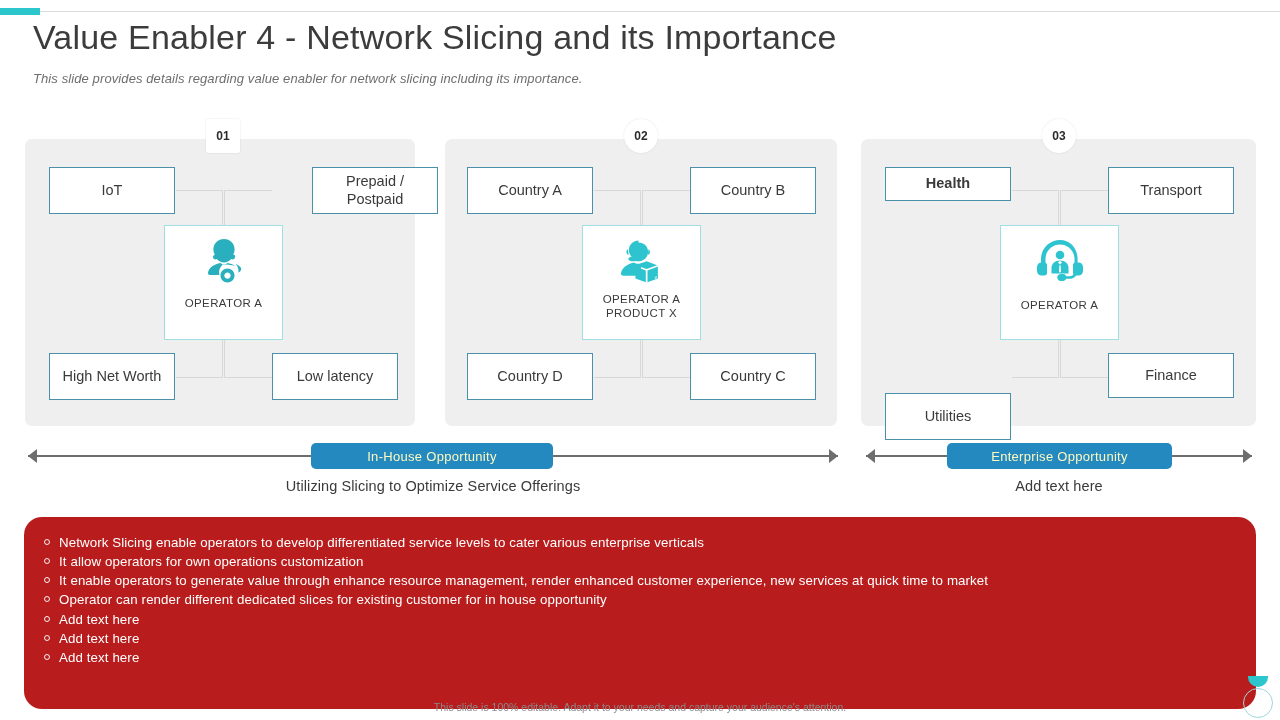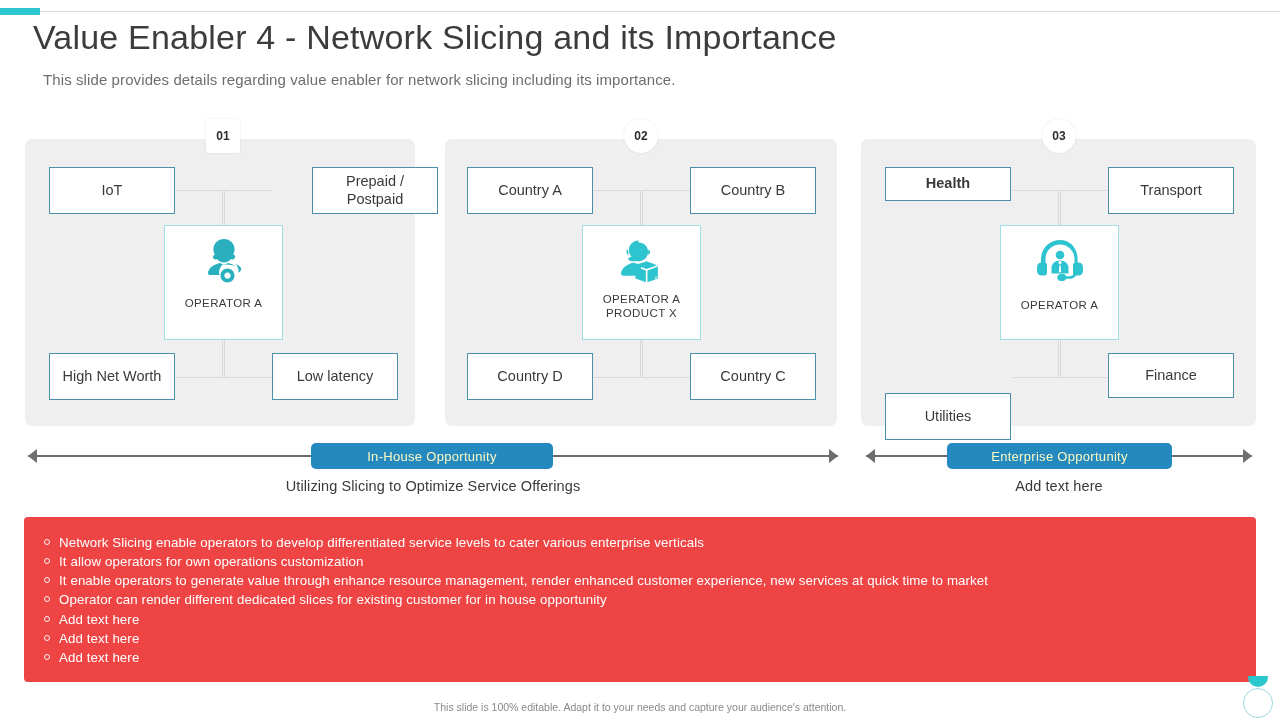--- a/index.html
+++ b/index.html
@@ -12,22 +12,22 @@
   .top-rule{position:absolute;left:0;top:11px;width:1280px;height:1px;background:#dcdcdc;}
   .top-accent{position:absolute;left:0;top:8px;width:40px;height:7px;background:#2cc6cd;}
 
   
   .slide-title{
     position:absolute;left:33px;top:18px;width:1100px;
     font-size:34px;font-weight:400;color:#3c3c3c;letter-spacing:.2px;
     white-space:nowrap;
   }
   .slide-sub{
-    position:absolute;left:43px;top:71px;width:1100px;
-    font-size:15px;color:#6e6e6e;letter-spacing:.1px;white-space:nowrap;
+    position:absolute;left:33px;top:71px;width:1100px;
+    font-size:13px;color:#6e6e6e;letter-spacing:.1px;white-space:nowrap;font-style:italic;
   }
 
   
   .panel{
     position:absolute;top:139px;height:287px;
     background:#efefef;border-radius:7px;
   }
   #panel-0{left:25px;width:390px;}
   #panel-1{left:445px;width:392px;}
   #panel-2{left:861px;width:395px;}
@@ -88,22 +88,22 @@
 
   .cap{
     position:absolute;top:478px;text-align:center;
     font-size:14.5px;color:#3a3a3a;letter-spacing:.1px;
   }
   #cap-0{left:28px;width:810px;}
   #cap-1{left:866px;width:386px;}
 
   
   .notes{
-    position:absolute;left:24px;top:517px;width:1232px;height:165px;
-    background:#ef4444;border-radius:4px;box-sizing:border-box;
+    position:absolute;left:24px;top:517px;width:1232px;height:192px;
+    background:#b91c1c;border-radius:18px;box-sizing:border-box;
     padding:16px 14px 10px 20px;
   }
   .note-li{
     display:flex;align-items:flex-start;gap:9px;
     font-size:13.3px;color:#ffffff;line-height:1.44;letter-spacing:.1px;
   }
   .note-bullet{
     flex:none;margin-top:6px;width:6px;height:6px;border-radius:50%;
     border:1px solid rgba(255,255,255,.92);box-sizing:border-box;
   }

